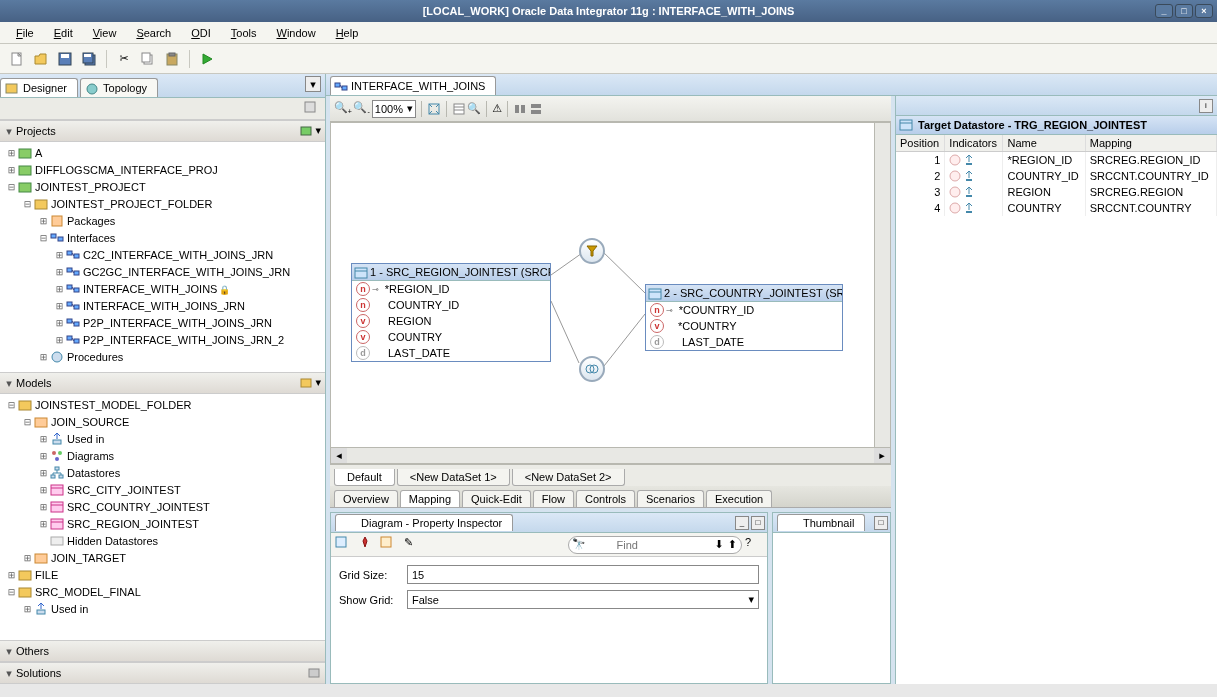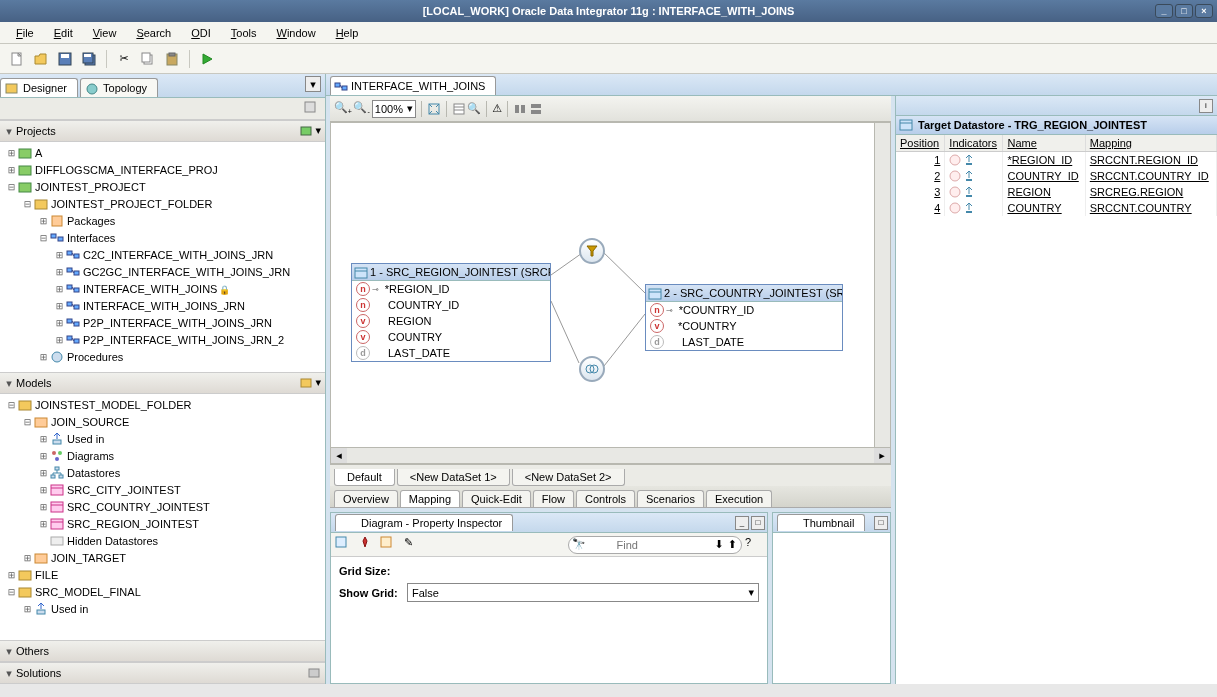--- a/index.html
+++ b/index.html
@@ -84,28 +84,28 @@
 .panel-title-tab .ptab { padding: 2px 10px 2px 25px; border: 1px solid #999; border-bottom: none; background: #fff; border-radius: 3px 3px 0 0; position: relative; }
 .panel-ctrls { position: absolute; right: 2px; display: flex; gap: 2px; }
 .panel-ctrls .pc { width: 14px; height: 14px; border: 1px solid #888; background: #eee; font-size: 8px; display: flex; align-items: center; justify-content: center; }
 
 .inspector-toolbar { height: 24px; background: #f4f4f0; display: flex; align-items: center; padding: 0 4px; gap: 3px; border-bottom: 1px solid #ccc; }
 .find-box { display: flex; align-items: center; border: 1px solid #aaa; border-radius: 9px; padding: 0 4px; gap: 4px; height: 18px; background: #fff; margin-left: auto; }
 .find-box input { border: none; outline: none; width: 120px; font-size: 11px; padding-left: 26px; }
 
 .prop-form { padding: 8px; }
 .prop-row { display: flex; align-items: center; margin-bottom: 6px; gap: 6px; }
-.prop-row label { width: 62px; font-weight: bold; }
+.prop-row label { width: 62px; }
 .prop-row .field { flex: 1; border: 1px solid #888; height: 19px; padding: 0 4px; display: flex; align-items: center; justify-content: space-between; background: #fff; }
 
 
 .right { width: 322px; border-left: 1px solid #9bb; background: #fff; display: flex; flex-direction: column; }
 .right-head { height: 20px; background: linear-gradient(#dbe8f6, #c4d8ec); display: flex; align-items: center; justify-content: flex-end; padding: 0 4px; border-bottom: 1px solid #9bb; }
 .target-title { background: linear-gradient(#d6e4f5, #b8ceea); padding: 3px 6px 3px 22px; border-bottom: 1px solid #9bb; font-weight: bold; position: relative; }
-.target-table { width: 100%; border-collapse: collapse; text-decoration: underline; }
+.target-table { width: 100%; border-collapse: collapse; }
 .target-table th { text-align: left; padding: 2px 4px; background: #f0f0ec; border-bottom: 1px solid #ccc; border-right: 1px solid #ddd; font-weight: normal; }
 .target-table td { padding: 2px 4px; border-right: 1px solid #eee; }
 .target-table td.pos { text-align: right; }
 .ind-cell { display: flex; gap: 2px; }
 
 svg { display: block; }
 .mini-icon { width: 14px; height: 14px; }
 </style>
 </head>
 <body>
@@ -733,20 +733,23 @@
                 <span>🔭</span>
                 <input placeholder="Find" style="">
                 <span>⬇</span>
                 <span>⬆</span>
               </div>
               <div class="tb-btn" style="width:18px;height:18px">?</div>
             </div>
             <div class="prop-form">
               <div class="prop-row">
                 <label>Grid Size:</label>
+                <div class="field">
+                    <span>15</span>
+                  </div>
               </div>
               <div class="prop-row">
                 <label>Show Grid:</label>
                 <div class="field">
                     <span>False</span>
                     <span>▾</span>
                   </div>
               </div>
             </div>
           </div>
@@ -791,21 +794,21 @@
                     <svg width="12" height="12">
                       <circle cx="6" cy="6" r="5" fill="#fee" stroke="#daa"></circle>
                     </svg>
                     <svg width="12" height="12">
                       <path d="M6 1 L6 8 M3 4 L6 1 L9 4" stroke="#48a" fill="none"></path>
                       <rect x="3" y="9" width="6" height="2" fill="#48a"></rect>
                     </svg>
                   </span>
                 </td>
                 <td>*REGION_ID</td>
-                <td>SRCCNT.REGION_ID</td>
+                <td>SRCREG.REGION_ID</td>
               </tr>
               <tr>
                 <td class="pos">2</td>
                 <td>
                   <span class="ind-cell">
                     <svg width="12" height="12">
                       <circle cx="6" cy="6" r="5" fill="#fee" stroke="#daa"></circle>
                     </svg>
                     <svg width="12" height="12">
                       <path d="M6 1 L6 8 M3 4 L6 1 L9 4" stroke="#48a" fill="none"></path>

